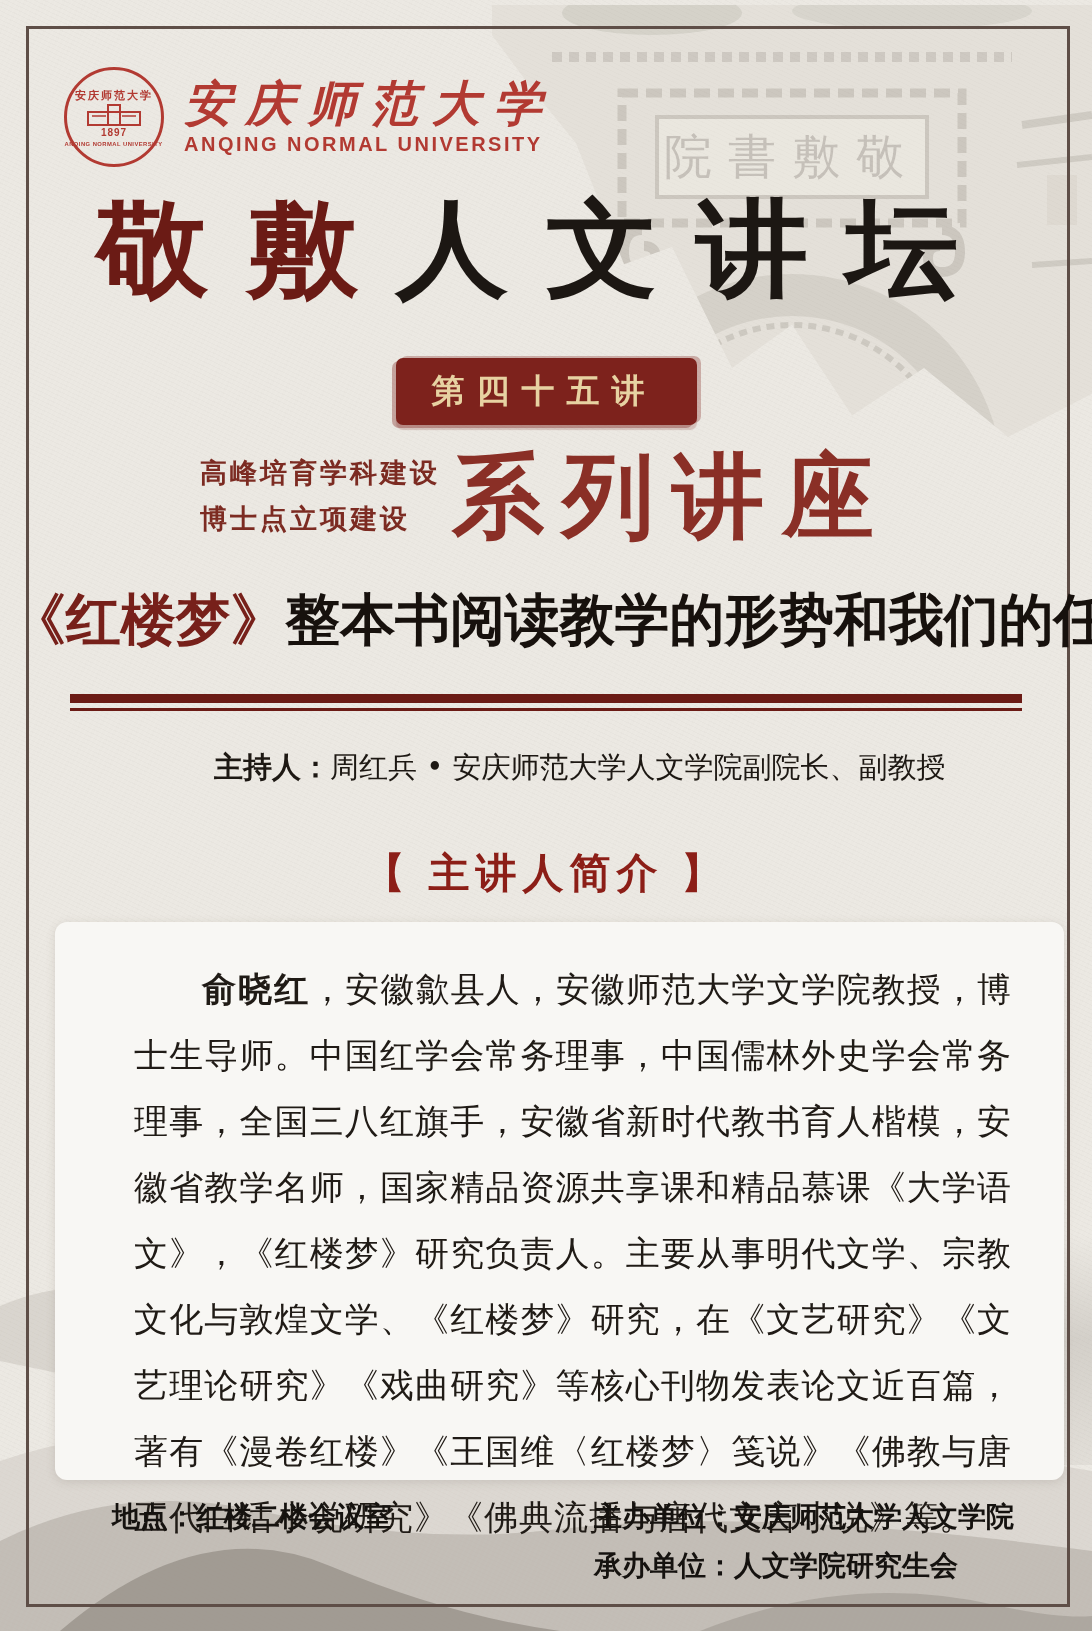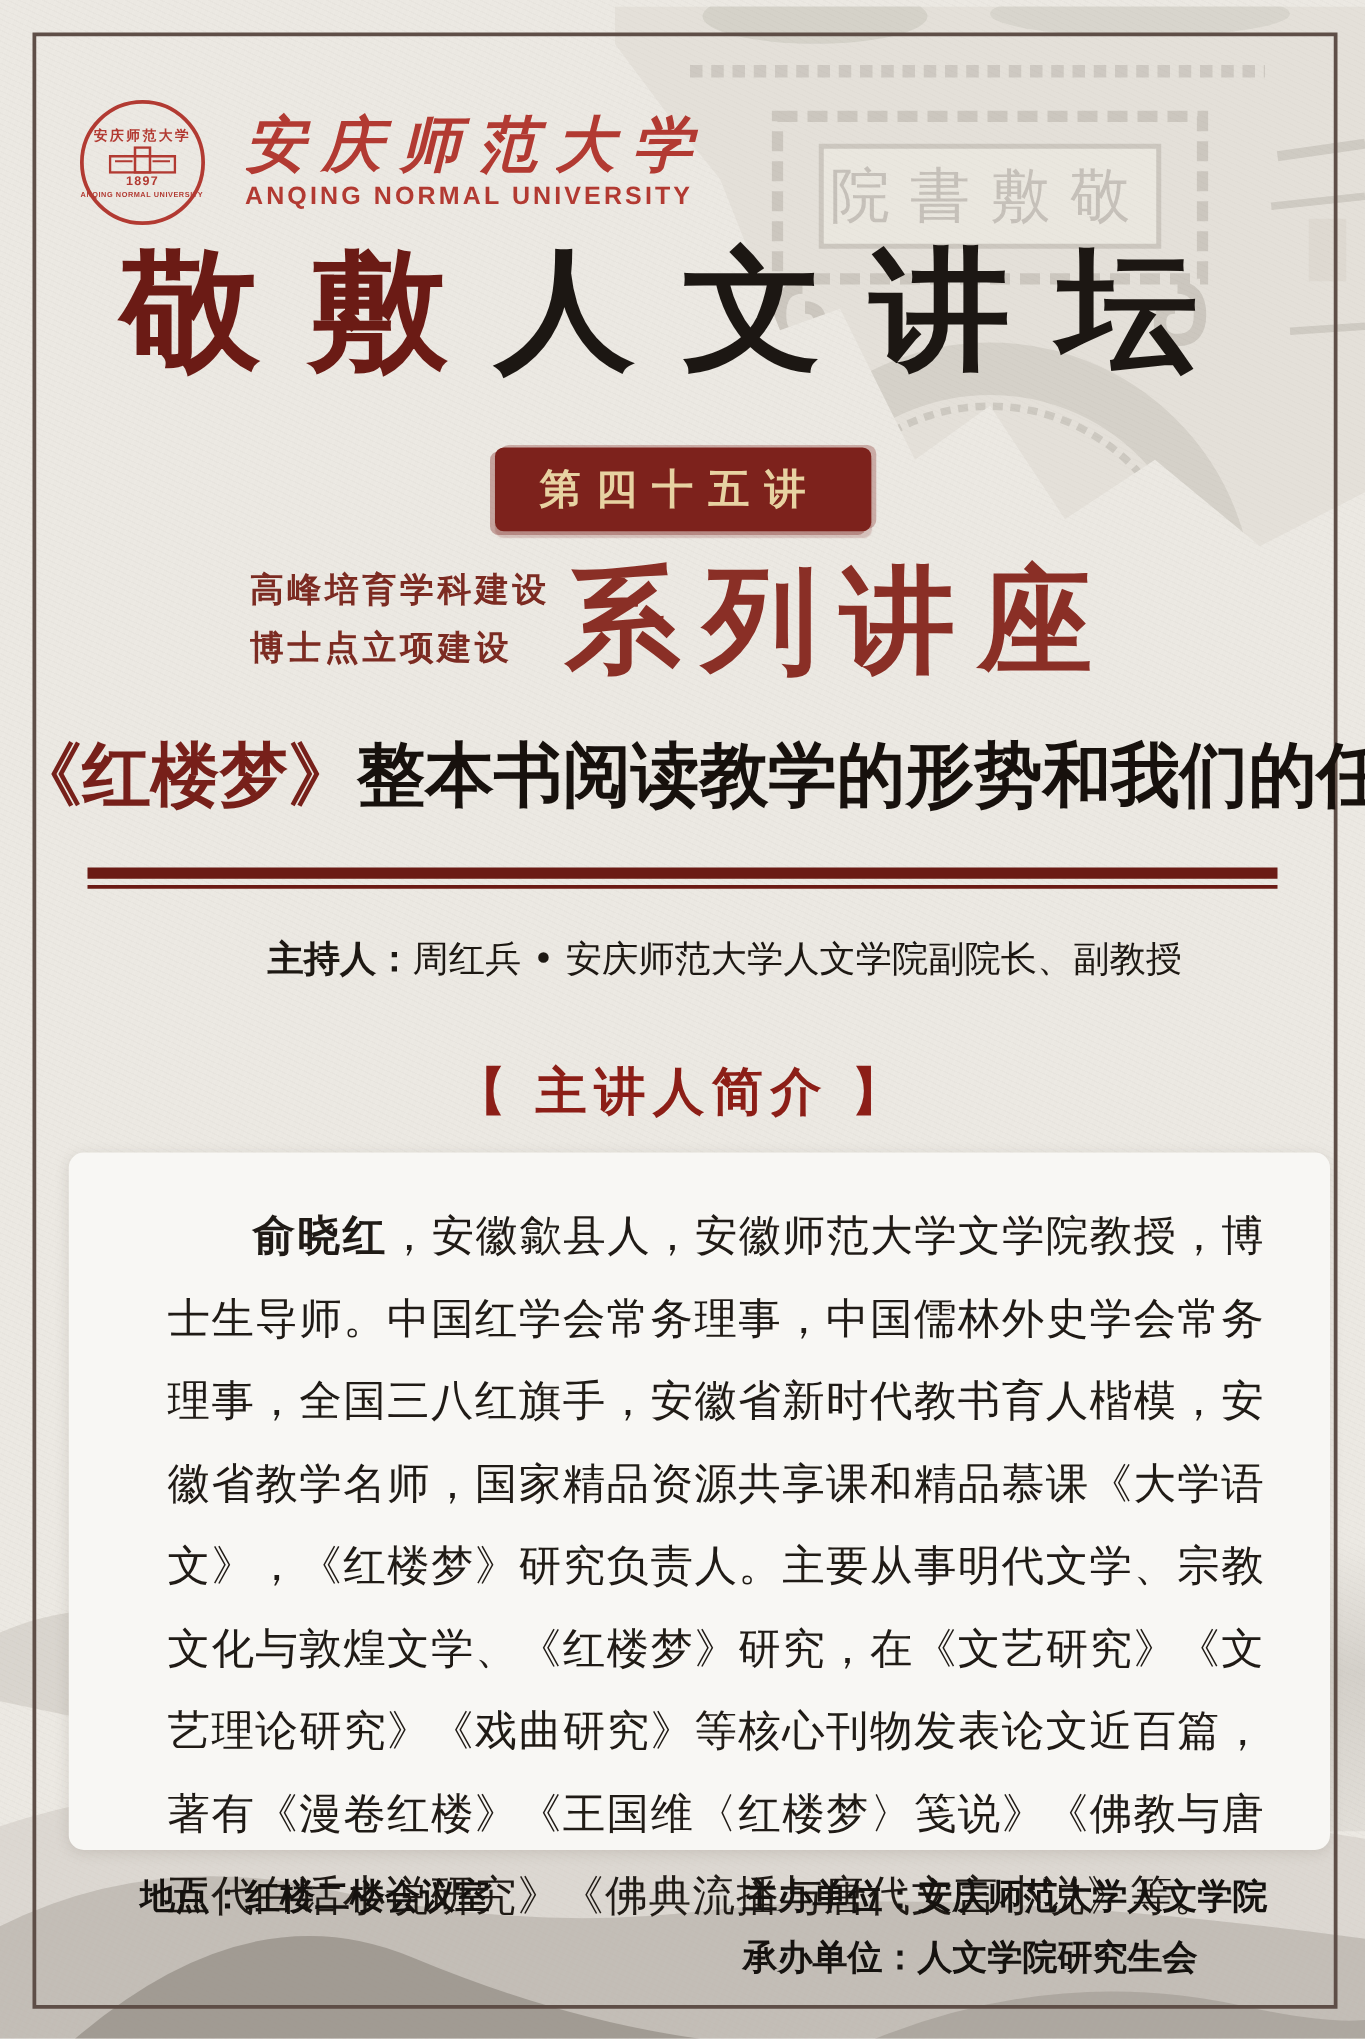--- a/index.html
+++ b/index.html
@@ -31,21 +31,21 @@
     pointer-events:none;
   }
 
   
   .frame{
     position:absolute;left:26px;top:26px;right:22px;bottom:24px;
     border:3px solid #5e4e47;pointer-events:none;
   }
 
   
-  .logo-row{position:absolute;left:64px;top:80px;display:flex;align-items:center;gap:32px;}
+  .logo-row{position:absolute;left:64px;top:67px;display:flex;align-items:center;gap:20px;}
   .seal{
     width:100px;height:100px;border-radius:50%;
     border:3px solid #b23a32;box-sizing:border-box;
     display:flex;flex-direction:column;align-items:center;justify-content:center;
     color:#b23a32;position:relative;
   }
   .seal .arc-top{font-size:11px;letter-spacing:2px;font-weight:bold;margin-bottom:1px;}
   .seal .year{font-size:10px;font-weight:bold;letter-spacing:1px;margin-top:1px;}
   .seal .arc-bottom{font-size:6.5px;letter-spacing:.5px;font-weight:bold;margin-top:2px;transform:scale(.9);white-space:nowrap;}
   .uni-names{display:flex;flex-direction:column;}

